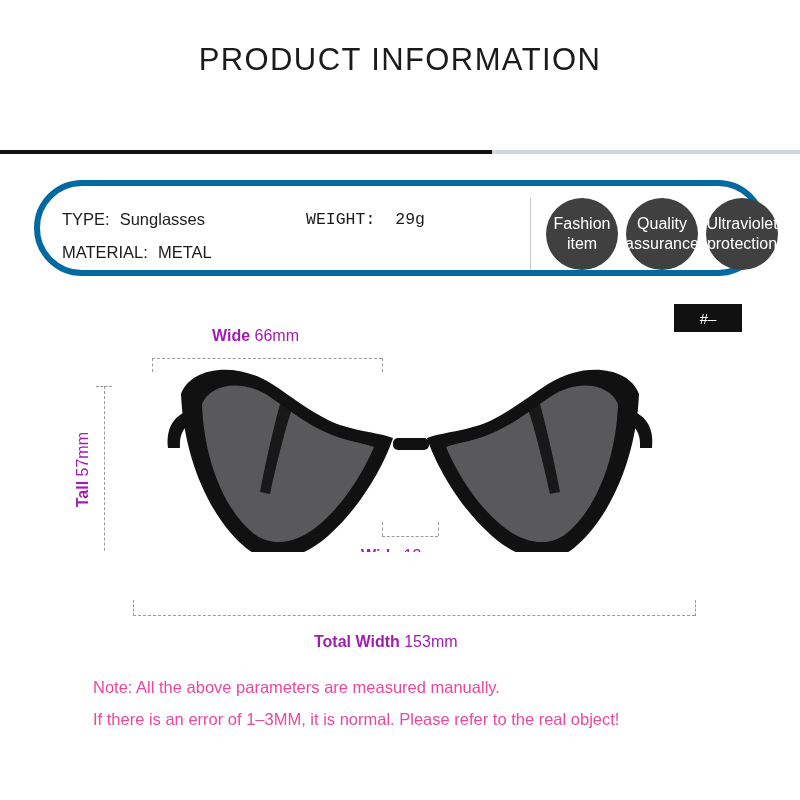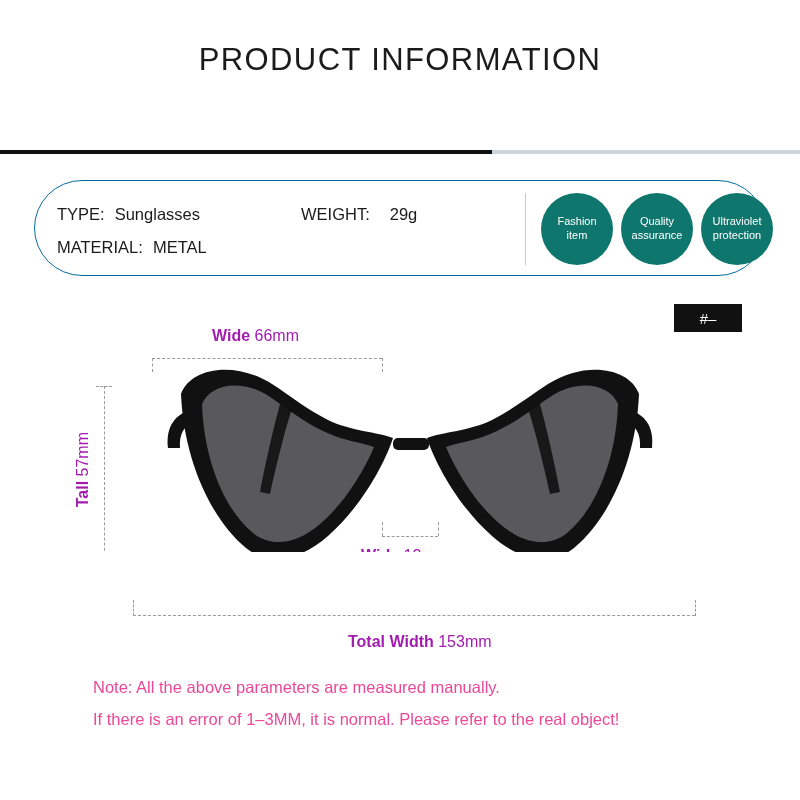--- a/index.html
+++ b/index.html
@@ -58,35 +58,35 @@
     background: #cdd7e0;
   }
 
   
   .spec-panel {
     position: absolute;
     top: 180px;
     left: 34px;
     width: 732px;
     height: 96px;
-    border: 1px solid #0369a1;
+    border: 6px solid #0369a1;
     border-radius: 48px;
     box-sizing: border-box;
   }
 
   .spec-col {
     position: absolute;
     font-size: 16.5px;
     color: #1b1b1b;
     white-space: nowrap;
   }
   .spec-row-1 { top: 24px; }
   .spec-row-2 { top: 57px; }
   .spec-left { left: 22px; }
-  .spec-right { left: 266px; }
+  .spec-right { left: 266px; font-family: Liberation Mono, monospace; }
 
   .spec-label { color: #1b1b1b; }
   .spec-value { color: #1b1b1b; }
   .spec-gap { display: inline-block; width: 10px; }
 
   .divider-v {
     position: absolute;
     top: 12px;
     left: 490px;
     width: 1px;
@@ -98,27 +98,27 @@
     position: absolute;
     top: 12px;
     left: 506px;
     display: flex;
     gap: 8px;
   }
   .badge {
     width: 72px;
     height: 72px;
     border-radius: 50%;
-    background: #0f766e;
+    background: #404040;
     color: #ffffff;
     display: flex;
     align-items: center;
     justify-content: center;
     text-align: center;
-    font-size: 11px;
+    font-size: 16px;
     line-height: 1.25;
     padding: 0 7px;
     box-sizing: border-box;
   }
 
   
   .color-tag {
     position: absolute;
     top: 304px;
     left: 674px;
@@ -152,21 +152,21 @@
   .dim-longleg {
     top: 466px;
     left: 677px;
     font-size: 16px;
     line-height: 1.5;
     white-space: normal;
     width: 100px;
   }
   .dim-total {
     top: 633px;
-    left: 348px;
+    left: 314px;
   }
   .dim-tall {
     top: 432px;
     left: 72px;
     width: 20px;
     line-height: 1.35;
     text-align: center;
     white-space: normal;
   }
   .dim-tall .vtext {

